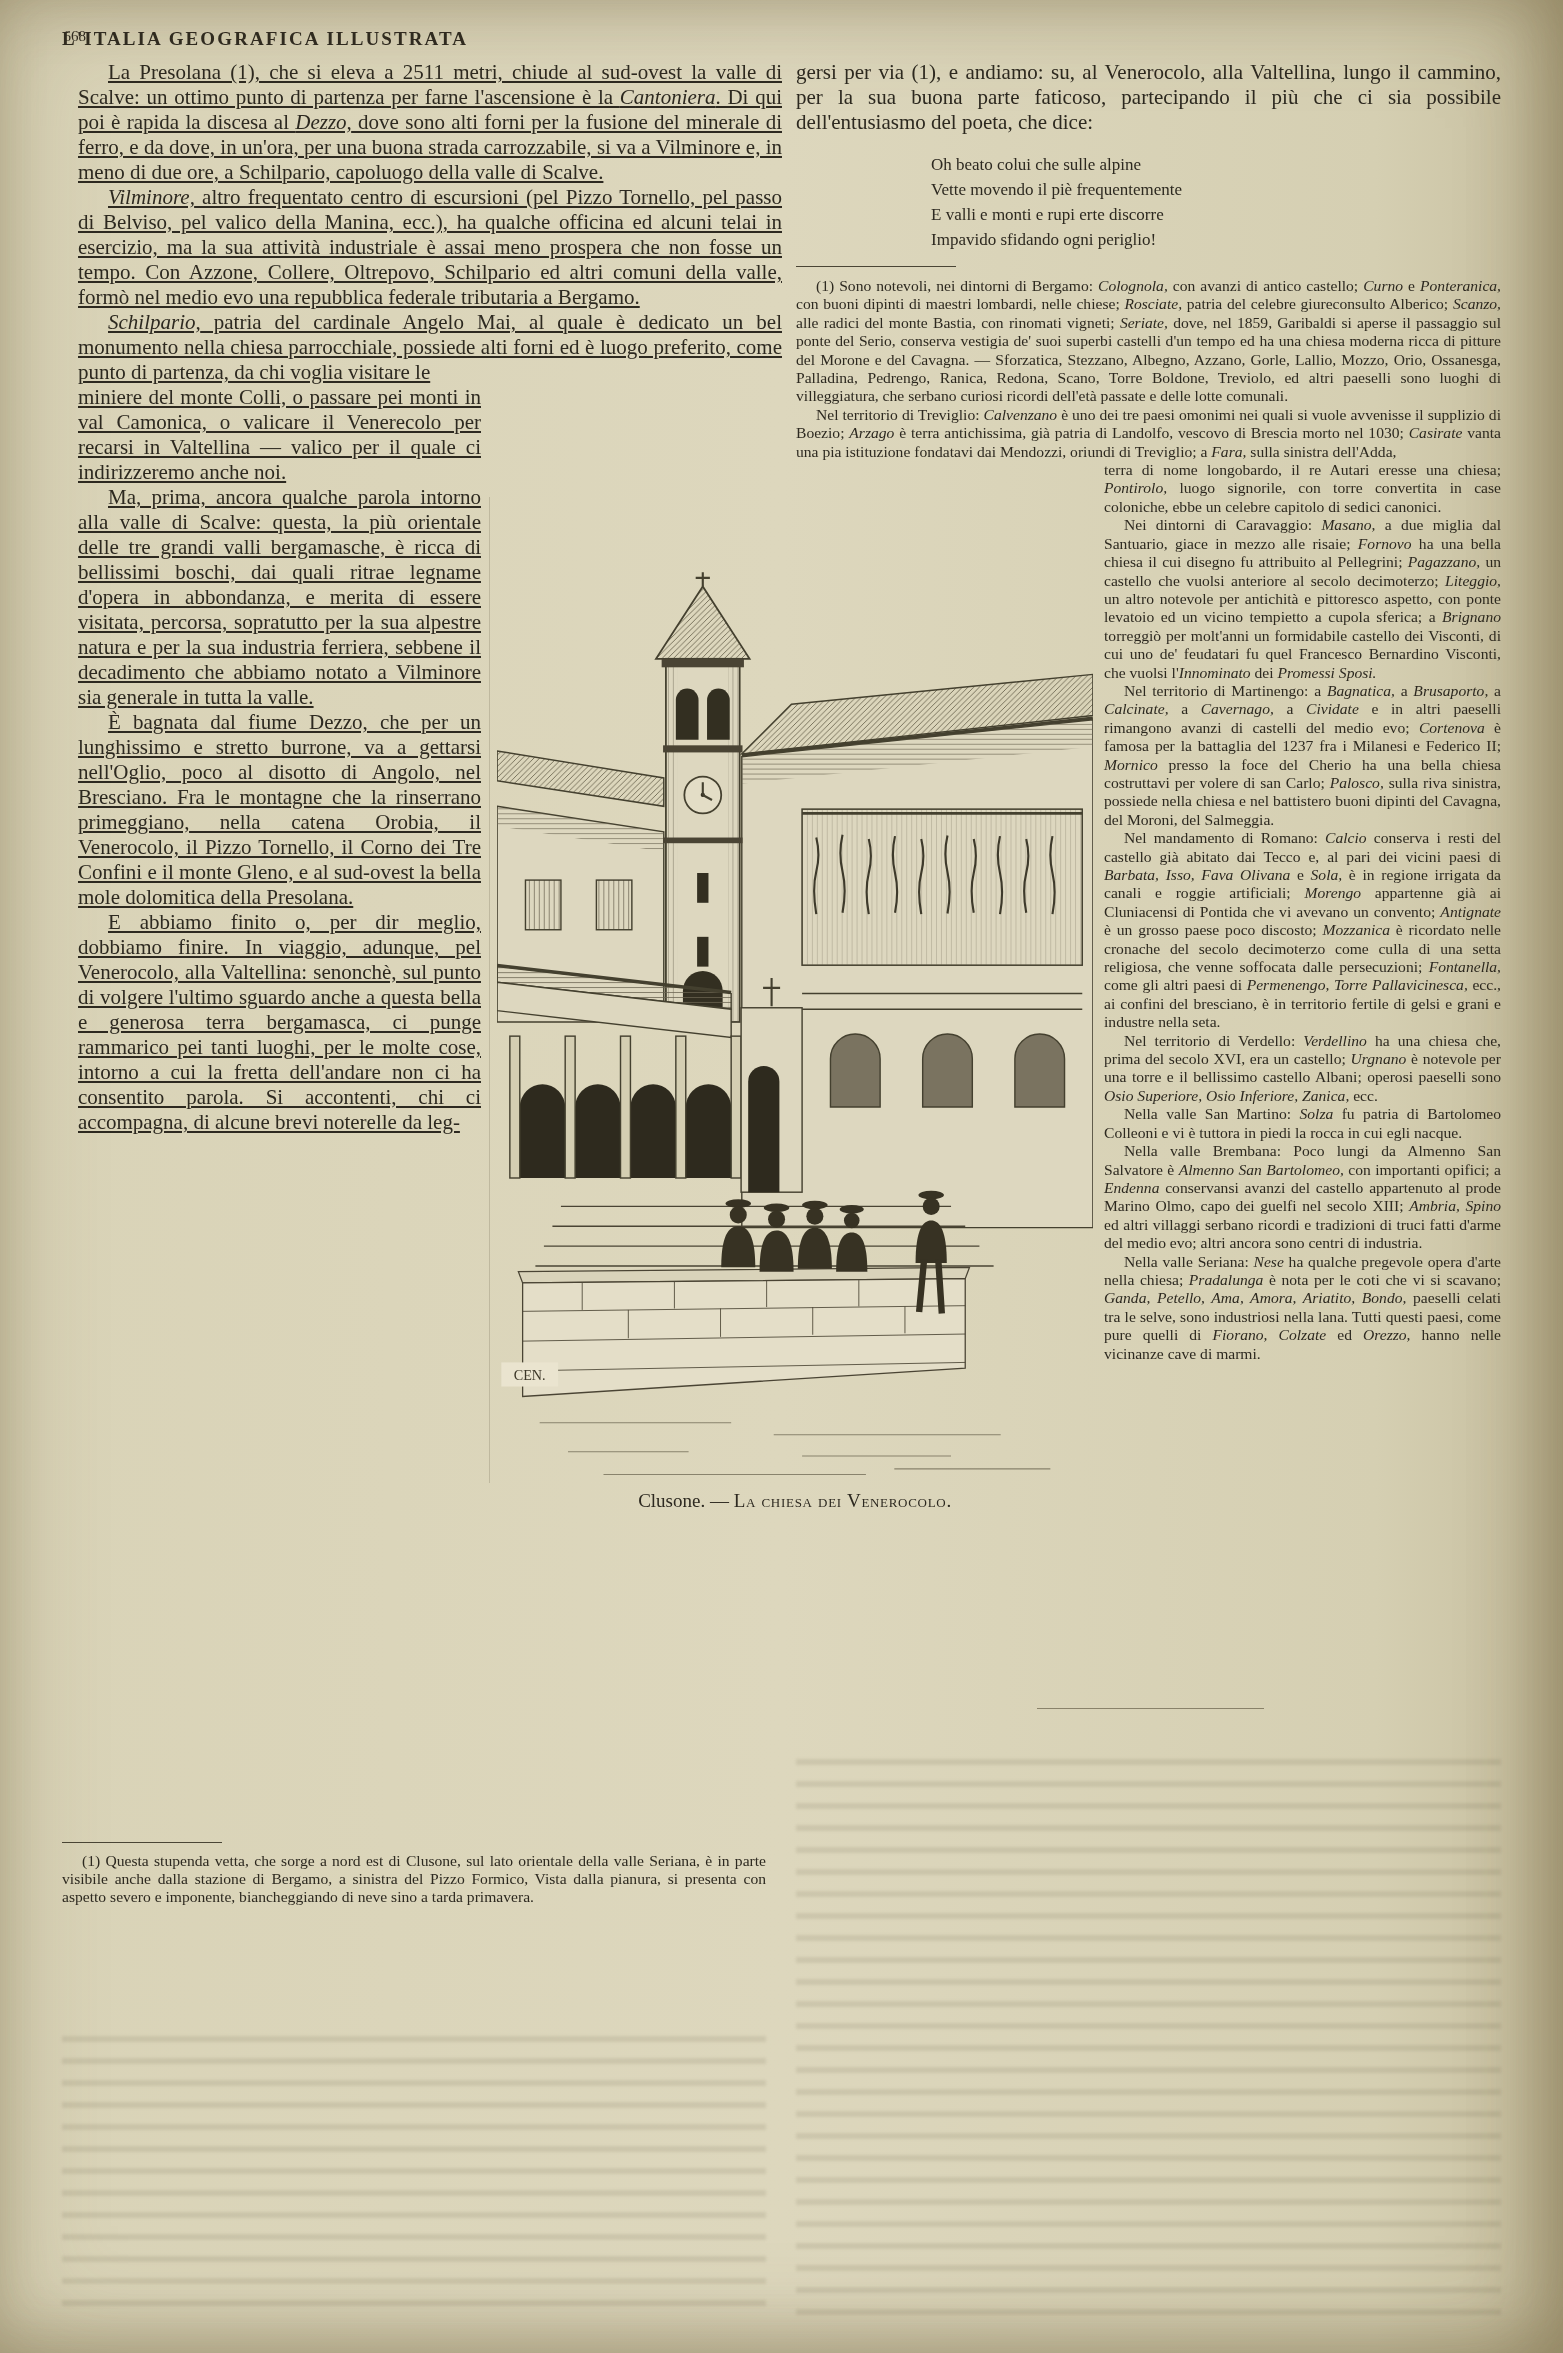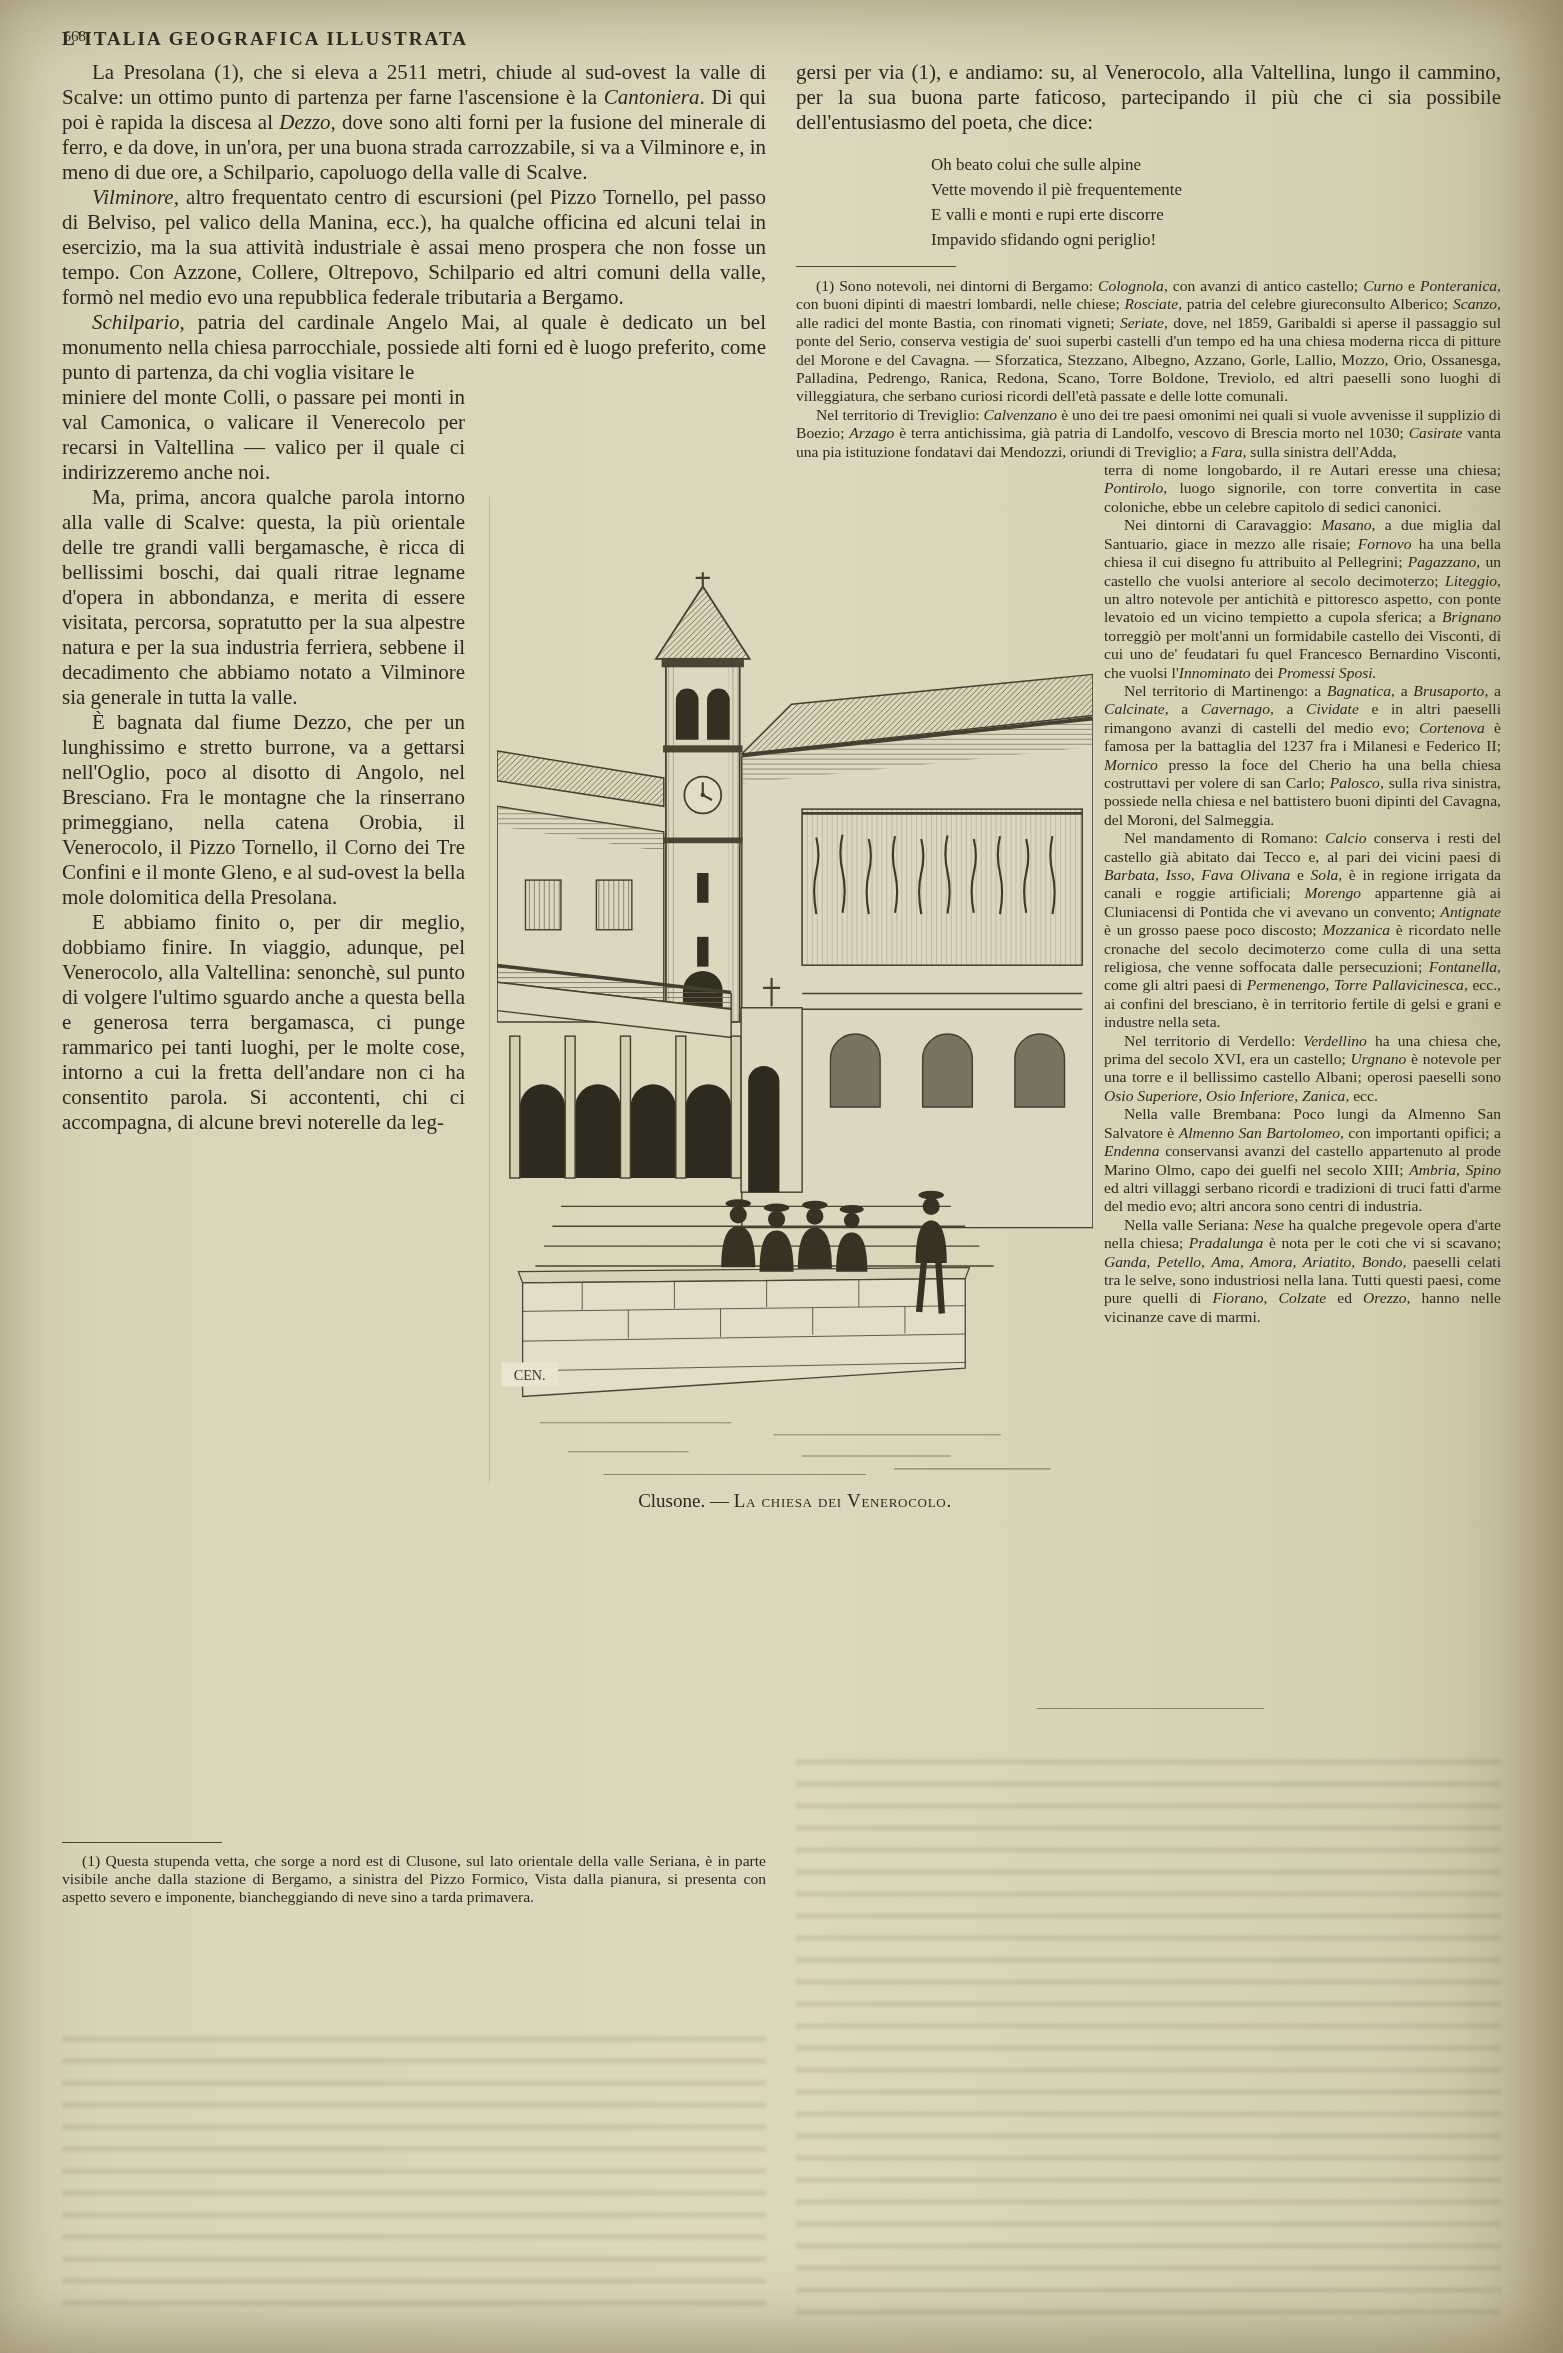--- a/index.html
+++ b/index.html
@@ -10,21 +10,21 @@
     color:#2d2920;
   }
   .vignette{position:absolute;inset:0;pointer-events:none;z-index:9;
     box-shadow:inset 0 0 106px rgba(96,78,40,.28), inset -33px 0 64px rgba(90,72,36,.22), inset 0 -21px 50px rgba(96,78,40,.15);}
   
   .header{position:absolute;top:28px;left:62px;width:1439px;height:31px;z-index:3;}
   .page-num{position:absolute;left:1.4px;top:0;font-size:15px;}
   .header-title{text-align:left;font-size:19px;font-weight:bold;letter-spacing:2.1px;}
   
   .col{position:absolute;top:60px;font-size:21px;line-height:25px;text-align:justify;z-index:1;}
-  .col-left{left:62px;width:704px;}
+  .col-left{left:78px;width:704px;text-decoration:underline;}
   .col-right{left:796px;width:705px;}
   .col p{margin:0;text-indent:30px;}
   .col p.cont{text-indent:0;}
   .spacer-l{float:right;width:301px;height:993px;}
   .spacer-r{float:left;width:308px;height:1007px;}
   .poem{margin:17px 0 14px 135px;font-size:17px;line-height:25px;text-align:left;}
   .fn-rule{width:160px;border:0;border-top:1.4px solid #4a4535;margin:14px 0 10px 0;}
   .footnote{font-size:15.6px;line-height:18.4px;text-align:justify;}
   .footnote p{margin:0;text-indent:20px;}
   .footnote p.cont{text-indent:0;}
@@ -73,20 +73,21 @@
   <hr class="fn-rule">
   <div class="footnote">
     <p>(1) Sono notevoli, nei dintorni di Bergamo: <i>Colognola,</i> con avanzi di antico castello; <i>Curno</i> e <i>Ponteranica,</i> con buoni dipinti di maestri lombardi, nelle chiese; <i>Rosciate,</i> patria del celebre giureconsulto Alberico; <i>Scanzo,</i> alle radici del monte Bastia, con rinomati vigneti; <i>Seriate,</i> dove, nel 1859, Garibaldi si aperse il passaggio sul ponte del Serio, conserva vestigia de' suoi superbi castelli d'un tempo ed ha una chiesa moderna ricca di pitture del Morone e del Cavagna. — Sforzatica, Stezzano, Albegno, Azzano, Gorle, Lallio, Mozzo, Orio, Ossanesga, Palladina, Pedrengo, Ranica, Redona, Scano, Torre Boldone, Treviolo, ed altri paeselli sono luoghi di villeggiatura, che serbano curiosi ricordi dell'età passate e delle lotte comunali.</p>
     <p>Nel territorio di Treviglio: <i>Calvenzano</i> è uno dei tre paesi omonimi nei quali si vuole avvenisse il supplizio di Boezio; <i>Arzago</i> è terra antichissima, già patria di Landolfo, vescovo di Brescia morto nel 1030; <i>Casirate</i> vanta una pia istituzione fondatavi dai Mendozzi, oriundi di Treviglio; a <i>Fara,</i> sulla sinistra dell'Adda,</p>
     <div class="spacer-r"></div>
     <p class="cont">terra di nome longobardo, il re Autari eresse una chiesa; <i>Pontirolo,</i> luogo signorile, con torre convertita in case coloniche, ebbe un celebre capitolo di sedici canonici.</p>
     <p>Nei dintorni di Caravaggio: <i>Masano,</i> a due miglia dal Santuario, giace in mezzo alle risaie; <i>Fornovo</i> ha una bella chiesa il cui disegno fu attribuito al Pellegrini; <i>Pagazzano,</i> un castello che vuolsi anteriore al secolo decimoterzo; <i>Liteggio,</i> un altro notevole per antichità e pittoresco aspetto, con ponte levatoio ed un vicino tempietto a cupola sferica; a <i>Brignano</i> torreggiò per molt'anni un formidabile castello dei Visconti, di cui uno de' feudatari fu quel Francesco Bernardino Visconti, che vuolsi l'<i>Innominato</i> dei <i>Promessi Sposi.</i></p>
     <p>Nel territorio di Martinengo: a <i>Bagnatica,</i> a <i>Brusaporto,</i> a <i>Calcinate,</i> a <i>Cavernago,</i> a <i>Cividate</i> e in altri paeselli rimangono avanzi di castelli del medio evo; <i>Cortenova</i> è famosa per la battaglia del 1237 fra i Milanesi e Federico II; <i>Mornico</i> presso la foce del Cherio ha una bella chiesa costruttavi per volere di san Carlo; <i>Palosco,</i> sulla riva sinistra, possiede nella chiesa e nel battistero buoni dipinti del Cavagna, del Moroni, del Salmeggia.</p>
     <p>Nel mandamento di Romano: <i>Calcio</i> conserva i resti del castello già abitato dai Tecco e, al pari dei vicini paesi di <i>Barbata, Isso, Fava Olivana</i> e <i>Sola,</i> è in regione irrigata da canali e roggie artificiali; <i>Morengo</i> appartenne già ai Cluniacensi di Pontida che vi avevano un convento; <i>Antignate</i> è un grosso paese poco discosto; <i>Mozzanica</i> è ricordato nelle cronache del secolo decimoterzo come culla di una setta religiosa, che venne soffocata dalle persecuzioni; <i>Fontanella,</i> come gli altri paesi di <i>Permenengo, Torre Pallavicinesca,</i> ecc., ai confini del bresciano, è in territorio fertile di gelsi e grani e industre nella seta.</p>
     <p>Nel territorio di Verdello: <i>Verdellino</i> ha una chiesa che, prima del secolo XVI, era un castello; <i>Urgnano</i> è notevole per una torre e il bellissimo castello Albani; operosi paeselli sono <i>Osio Superiore, Osio Inferiore, Zanica,</i> ecc.</p>
+    <p>Nella valle San Martino: <i>Solza</i> fu patria di Bartolomeo Colleoni e vi è tuttora in piedi la rocca in cui egli nacque.</p>
     <p>Nella valle Brembana: Poco lungi da Almenno San Salvatore è <i>Almenno San Bartolomeo,</i> con importanti opifici; a <i>Endenna</i> conservansi avanzi del castello appartenuto al prode Marino Olmo, capo dei guelfi nel secolo XIII; <i>Ambria, Spino</i> ed altri villaggi serbano ricordi e tradizioni di truci fatti d'arme del medio evo; altri ancora sono centri di industria.</p>
     <p>Nella valle Seriana: <i>Nese</i> ha qualche pregevole opera d'arte nella chiesa; <i>Pradalunga</i> è nota per le coti che vi si scavano; <i>Ganda, Petello, Ama, Amora, Ariatito, Bondo,</i> paeselli celati tra le selve, sono industriosi nella lana. Tutti questi paesi, come pure quelli di <i>Fiorano, Colzate</i> ed <i>Orezzo,</i> hanno nelle vicinanze cave di marmi.</p>
   </div>
 </div>
 
 <svg class="engraving" viewBox="0 0 840 1290" xmlns="http://www.w3.org/2000/svg">
   <defs>
     <pattern id="hatchH" width="7" height="7" patternUnits="userSpaceOnUse">
         <path d="M0 3.5H7" stroke="#6a6350" stroke-width="1.1"></path>
       </pattern>

